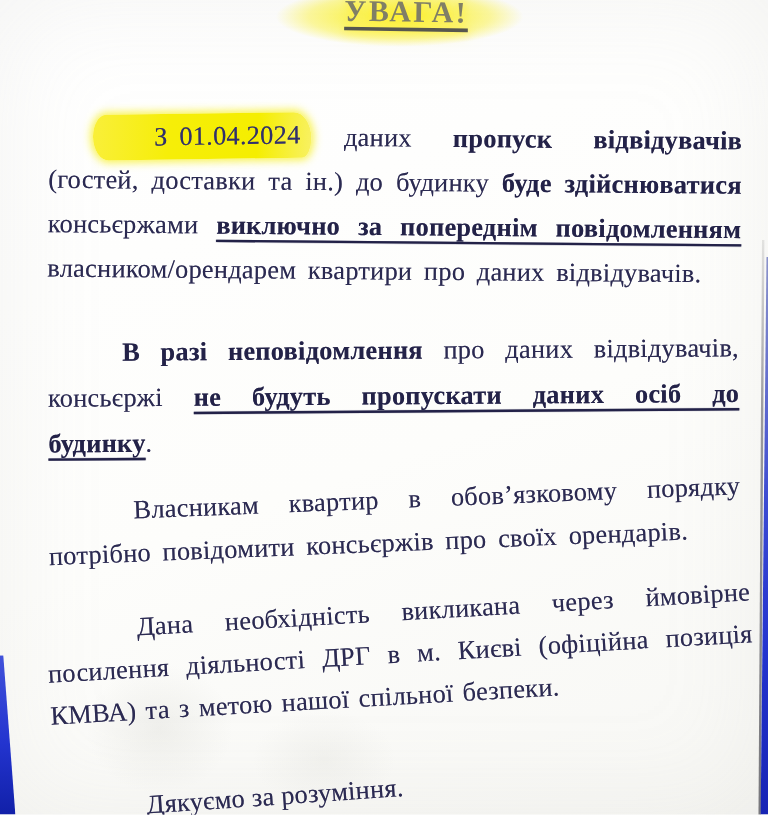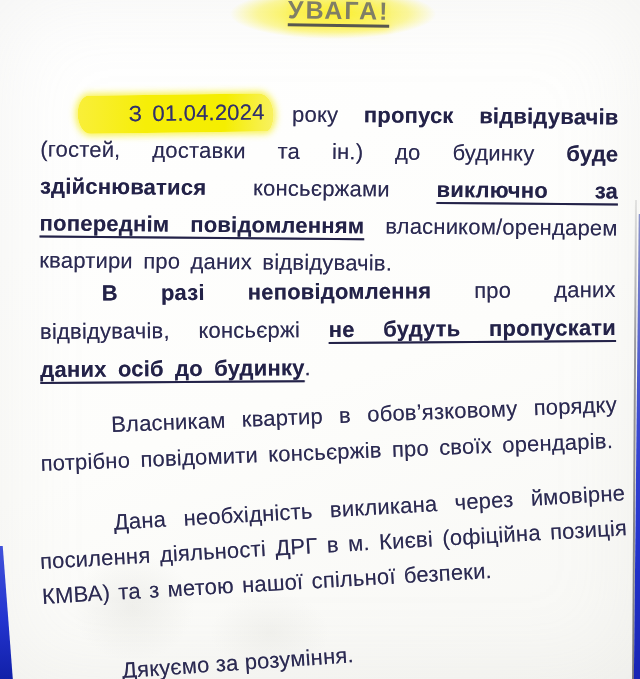--- a/index.html
+++ b/index.html
@@ -2,21 +2,21 @@
 <html><head>
 <meta charset="utf-8">
 <style>
   html, body { margin: 0; padding: 0; }
   .page {
     position: relative;
     width: 640px;
     height: 679px;
     overflow: hidden;
     background: linear-gradient(160deg, #ffffff 0%, #fdfdfb 55%, #f7f7f4 100%);
-    font-family: Liberation Sans, sans-serif;
+    font-family: Liberation Serif, serif;
     color: #2b2a52;
   }
   .vignette {
     position: absolute; inset: 0;
     box-shadow: inset 0 0 90px rgba(175,175,168,0.14);
     pointer-events: none;
   }
   
   .smudge { position: absolute; border-radius: 50%; pointer-events: none; }
   .smudge-1 {
@@ -107,21 +107,21 @@
 
   <div class="vignette"></div>
   <div class="smudge smudge-1"></div>
   <div class="smudge smudge-2"></div>
 
   <div class="title-wrap">
     <div class="title-glow"></div>
     <span class="title">УВАГА!</span>
   </div>
 
-  <p class="p p1"><span class="hl">З 01.04.2024</span><span> року </span><b>пропуск відвідувачів</b><span> (гостей, доставки та ін.) до будинку </span><b>буде здійснюватися</b><span> консьєржами </span><b class="u">виключно за попереднім повідомленням</b><span> власником/орендарем квартири про даних відвідувачів.</span></p>
+  <p class="p p1"><span class="hl">З 01.04.2024</span><span> даних </span><b>пропуск відвідувачів</b><span> (гостей, доставки та ін.) до будинку </span><b>буде здійснюватися</b><span> консьєржами </span><b class="u">виключно за попереднім повідомленням</b><span> власником/орендарем квартири про даних відвідувачів.</span></p>
 
   <p class="p p2"><b>В разі неповідомлення</b><span> про даних відвідувачів, консьєржі </span><b class="u">не будуть пропускати даних осіб до будинку</b><span>.</span></p>
 
   <p class="p p3">Власникам квартир в обов’язковому порядку потрібно повідомити консьєржів про своїх орендарів.</p>
 
   <p class="p p4">Дана необхідність викликана через ймовірне посилення діяльності ДРГ в м. Києві (офіційна позиція КМВА) та з метою нашої спільної безпеки.</p>
 
   <p class="p p5">Дякуємо за розуміння.</p>
 
   <div class="edge-left"></div>

